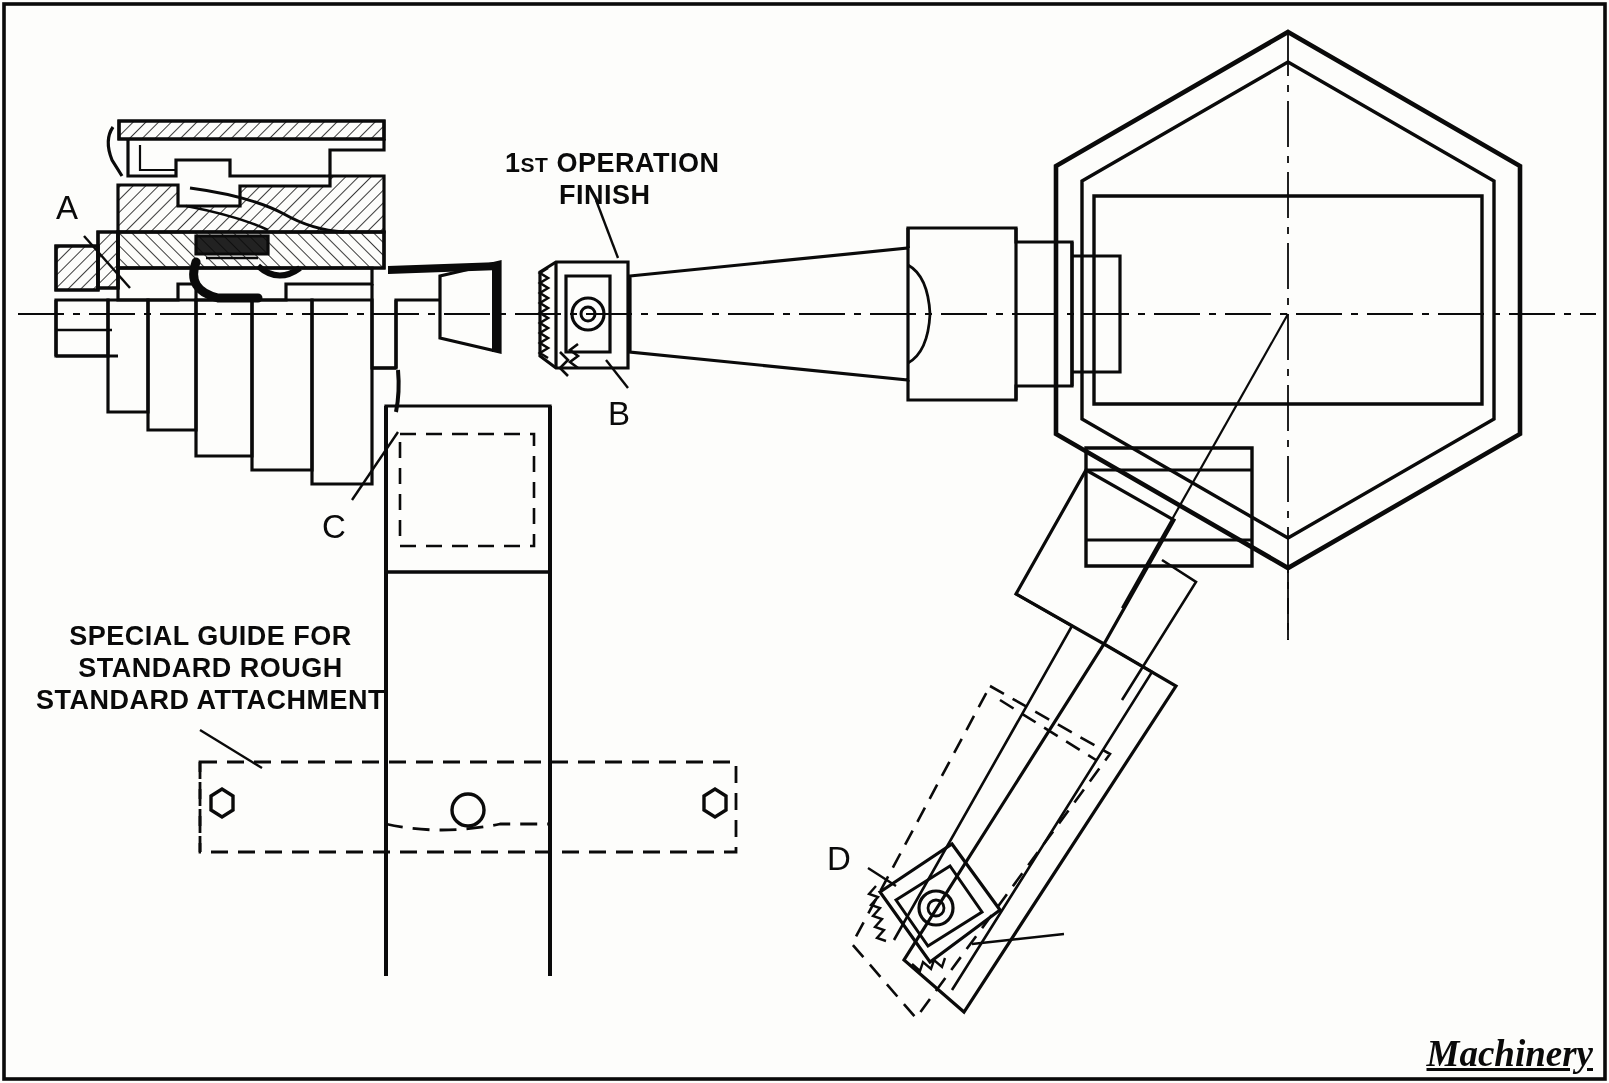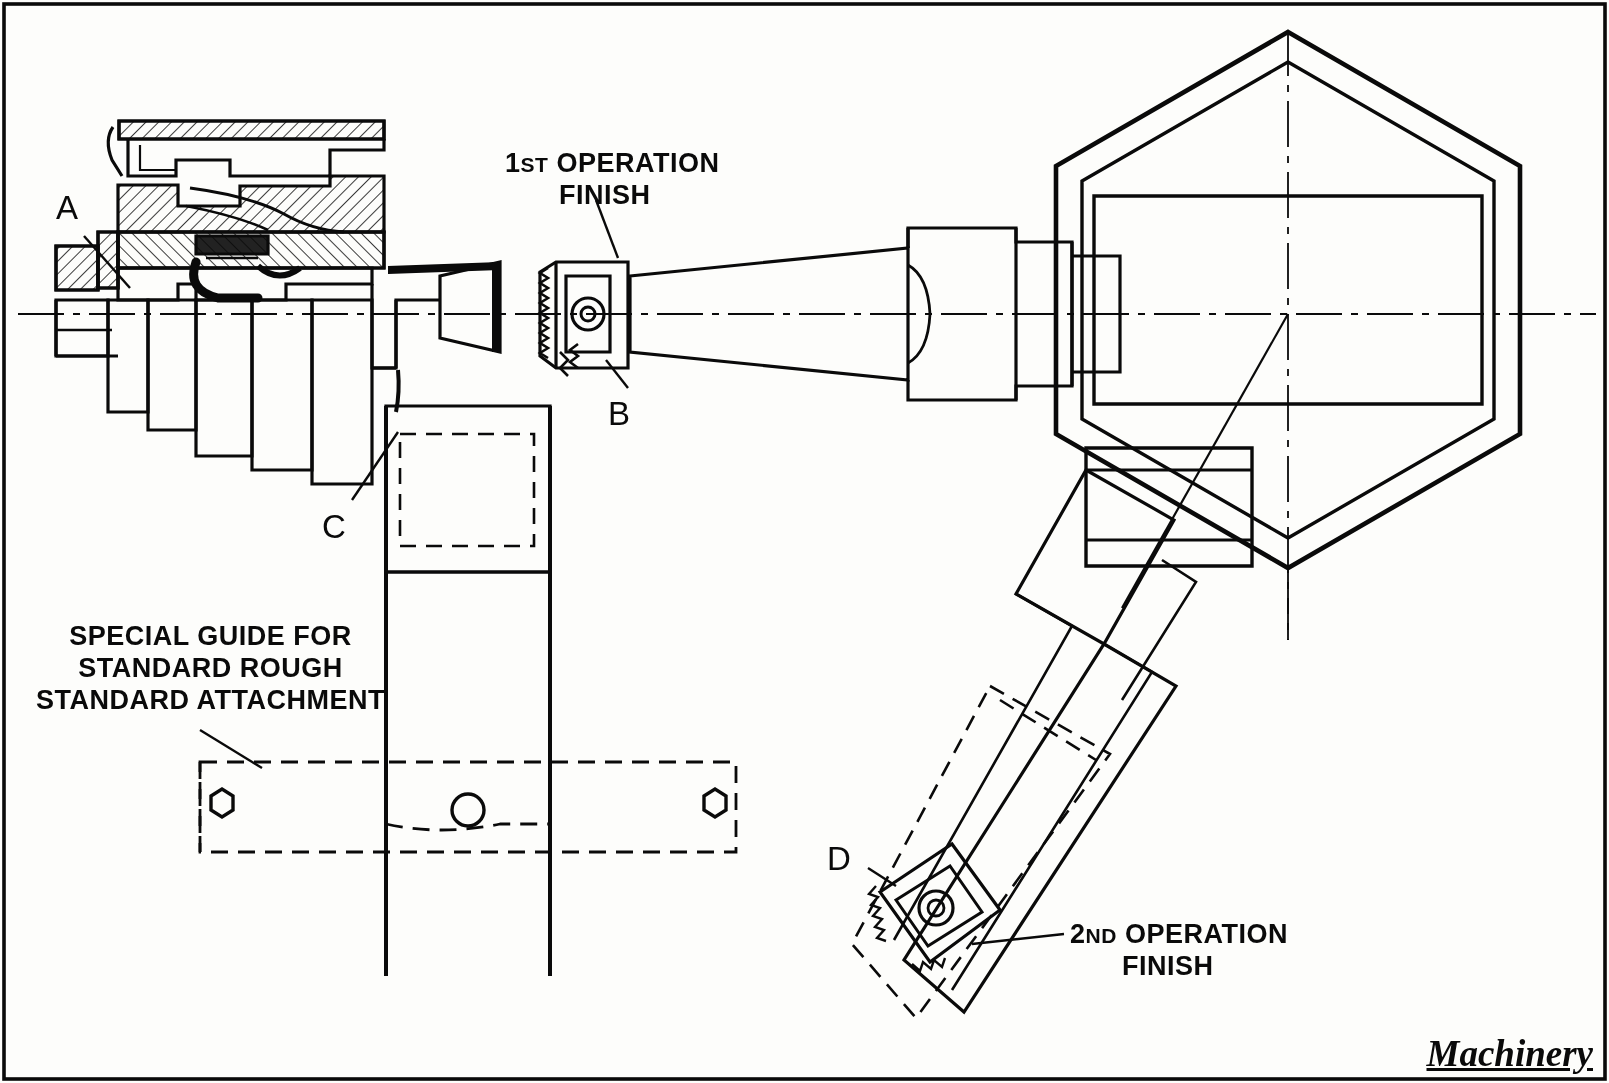--- a/index.html
+++ b/index.html
@@ -225,22 +225,20 @@
 
       <path d="M868,868 L896,886" stroke-width="2.4"></path>
       <path d="M1064,934 L972,944" stroke-width="2.4"></path>
 
     </g>
   </svg>
 
   <div class="label" id="op1"><span>1</span><span class="sc">ST</span><span> OPERATION</span>
 <span class="sub" style="padding-left:54px">FINISH</span></div>
 
-  <div class="label" id="op2"><span>2</span><span class="sc">ND</span><span> OPERATION</span>
-<span class="sub" style="padding-left:52px">FINISH</span></div>
 
   <div class="label" id="guide"><span class="sub">SPECIAL GUIDE FOR</span><span class="sub">STANDARD ROUGH</span><span class="sub">STANDARD ATTACHMENT</span></div>
 
   <div class="letter" id="letter-a">A</div>
   <div class="letter" id="letter-b">B</div>
   <div class="letter" id="letter-c">C</div>
   <div class="letter" id="letter-d">D</div>
 
   <div class="signature" id="sig">Machinery</div>
 

